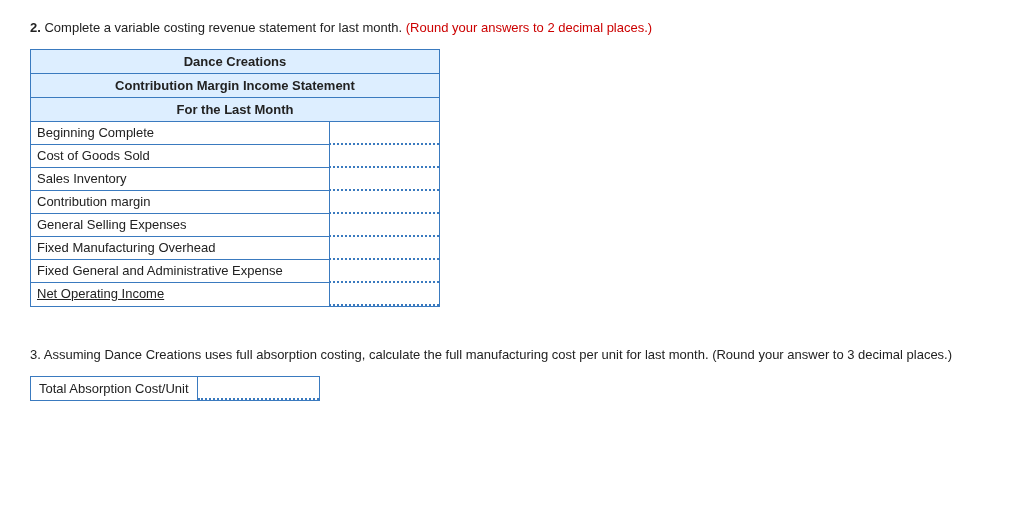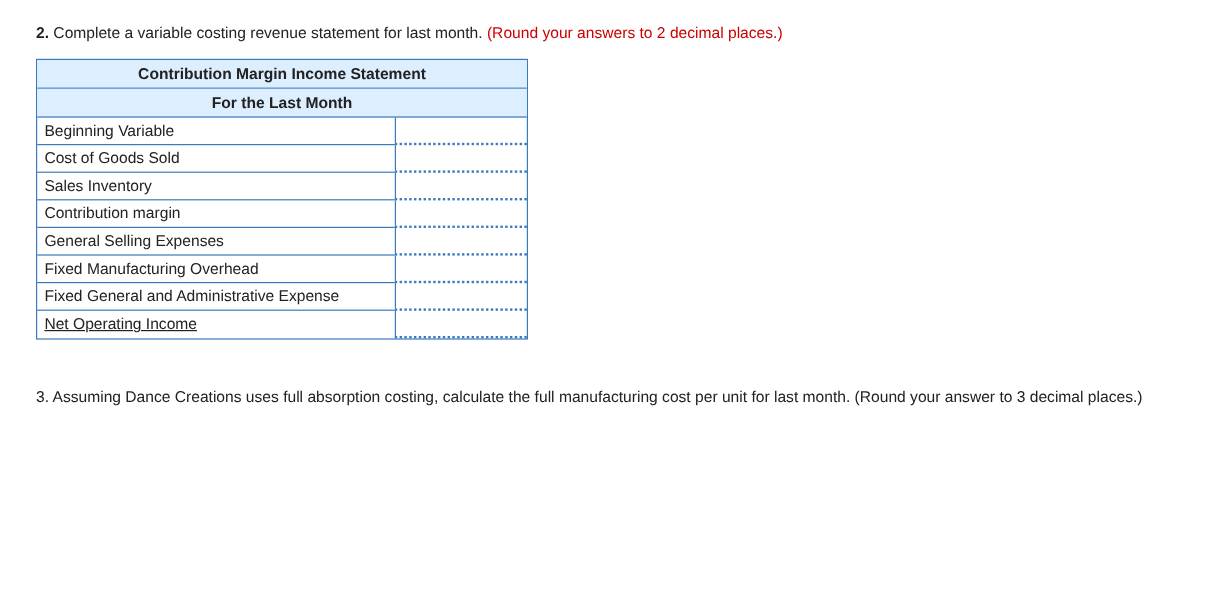--- a/index.html
+++ b/index.html
@@ -105,27 +105,28 @@
 
 <div style="position:relative;">
 
   <p class="question-header">
     <span class="bold">2.</span>
     <span> Complete a variable costing revenue statement for last month. </span>
     <span class="red">(Round your answers to 2 decimal places.)</span>
   </p>
 
   <div class="table-container">
+    <div class="table-header-row">Dance Creations</div>
     <div class="table-header-row">Contribution Margin Income Statement</div>
     <div class="table-header-row">For the Last Month</div>
 
     <table class="income-table">
       <tbody id="income-table-body">
           <tr>
-            <td class="label-cell indented">Beginning Variable</td>
+            <td class="label-cell indented">Beginning Complete</td>
             <td class="value-cell"><input type="text" style="border: none; outline: none; background: transparent; width: 100%; font-size: 13px;"></td>
           </tr>
           <tr>
             <td class="label-cell indented">Cost of Goods Sold</td>
             <td class="value-cell"><input type="text" style="border: none; outline: none; background: transparent; width: 100%; font-size: 13px;"></td>
           </tr>
           <tr>
             <td class="label-cell indented">Sales Inventory</td>
             <td class="value-cell"><input type="text" style="border: none; outline: none; background: transparent; width: 100%; font-size: 13px;"></td>
           </tr>
@@ -153,15 +154,19 @@
     </table>
   </div>
 
   <div class="q3-section">
     <p class="q3-header">
       <span class="bold">3.</span>
       <span> Assuming Dance Creations uses full absorption costing, calculate the full manufacturing cost per unit for last month. </span>
       <span class="red">(Round your answer to 3 decimal places.)</span>
     </p>
 
+    <div class="q3-row">
+      <span class="q3-label">Total Absorption Cost/Unit</span>
+      <input type="text" class="q3-value" style="border-top: none; border-right: none; border-left: none; border-image: initial; border-bottom: 2px dotted rgb(58, 122, 191); outline: none; background: transparent; width: 100%; height: 22px;">
+    </div>
   </div>
 
 </div>
 
 </body></html>

